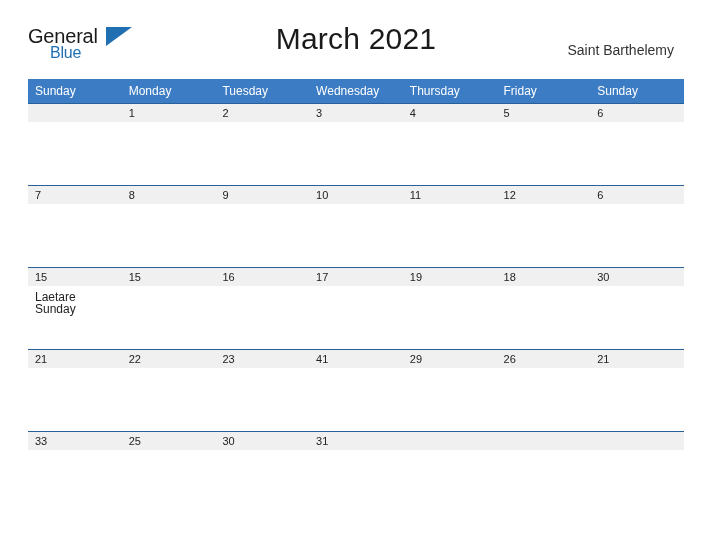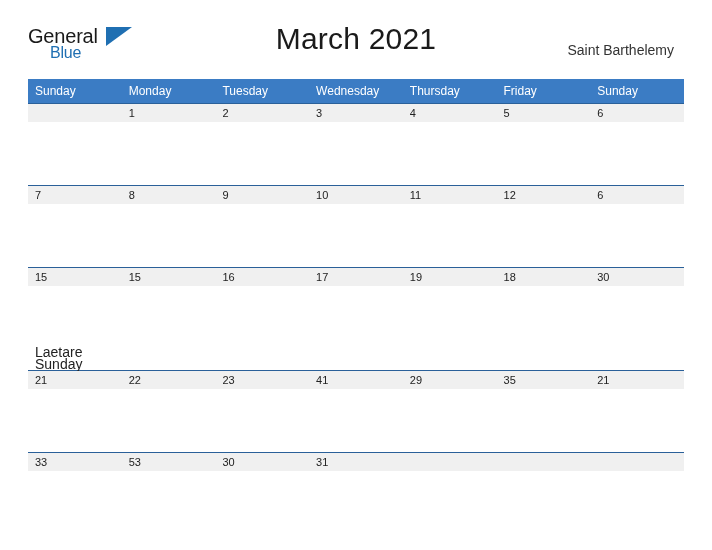--- a/index.html
+++ b/index.html
@@ -121,25 +121,24 @@
     background: #f0f0f0;
     font-size: 11px;
     color: #222222;
     padding: 4px 0 4px 7px;
     height: 18px;
     box-sizing: border-box;
     line-height: 10px;
   }
   .event {
     display: block;
-    font-size: 14px;
+    font-size: 12px;
     color: #222222;
-    padding: 16px 4px 0 7px;
+    padding: 5px 4px 0 7px;
     line-height: 12px;
-    margin-top: 44px;
   }
 </style>
 </head>
 <body>
 
 <div class="page">
 
   <div class="header">
 
     <div class="logo">
@@ -276,36 +275,36 @@
           </td>
         <td>
             <span class="daynum">41</span>
             <span class="event"></span>
           </td>
         <td>
             <span class="daynum">29</span>
             <span class="event"></span>
           </td>
         <td>
-            <span class="daynum">35</span>
+            <span class="daynum">26</span>
             <span class="event"></span>
           </td>
         <td>
             <span class="daynum">21</span>
             <span class="event"></span>
           </td>
       </tr>
 
       <tr class="week">
         <td>
             <span class="daynum">33</span>
             <span class="event"></span>
           </td>
         <td>
-            <span class="daynum">53</span>
+            <span class="daynum">25</span>
             <span class="event"></span>
           </td>
         <td>
             <span class="daynum">30</span>
             <span class="event"></span>
           </td>
         <td>
             <span class="daynum">31</span>
             <span class="event"></span>
           </td>

